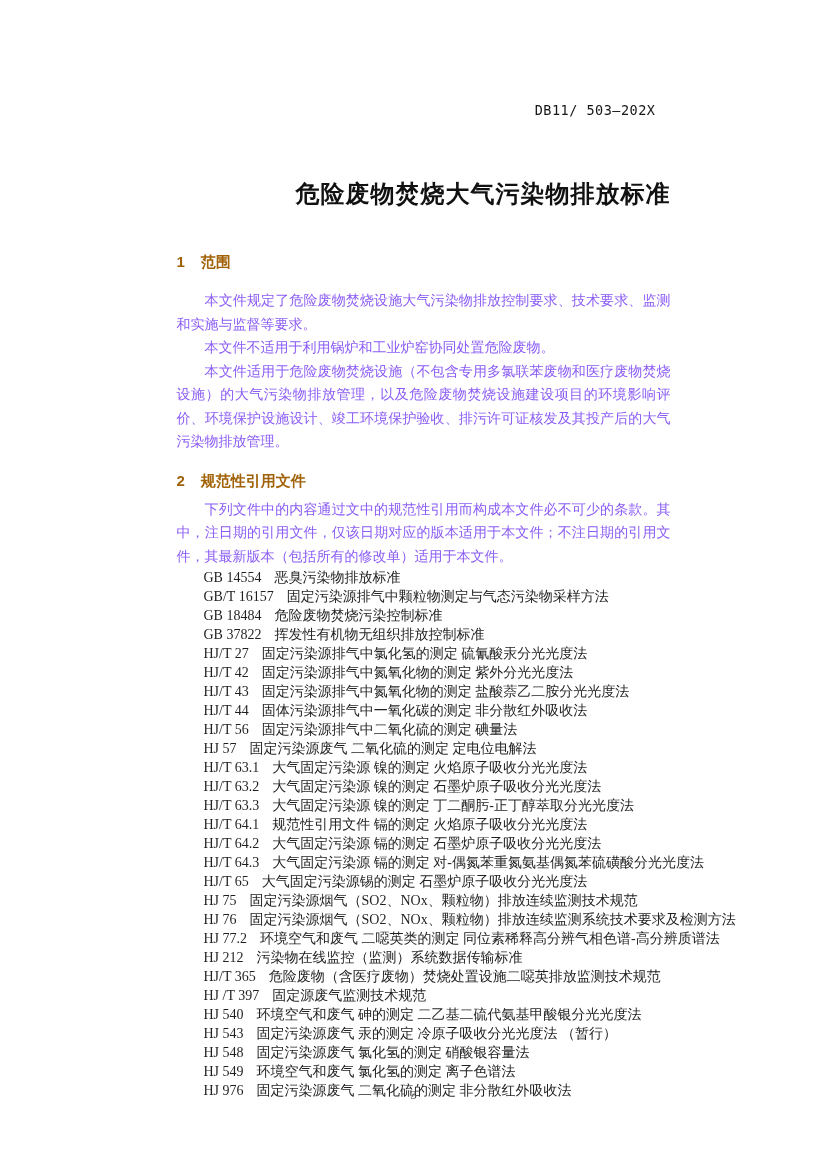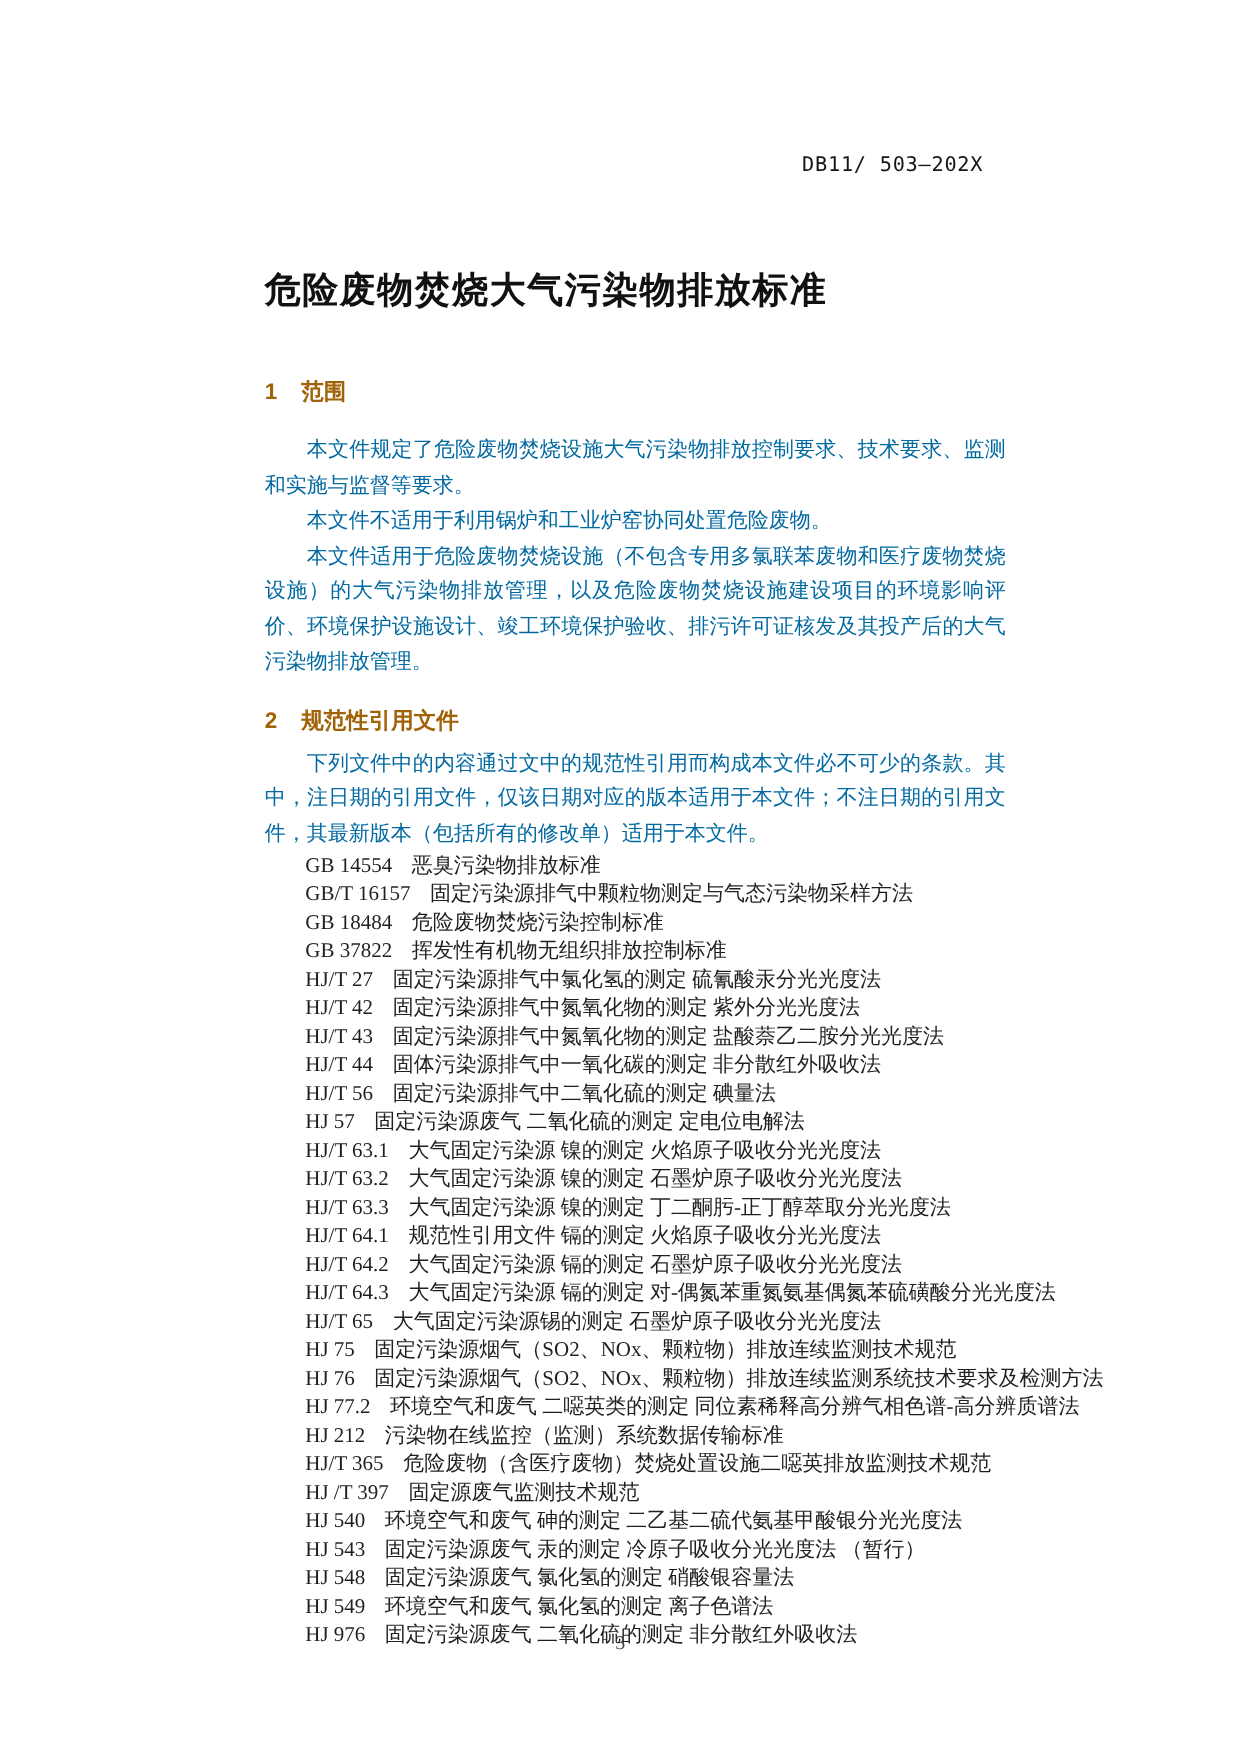--- a/index.html
+++ b/index.html
@@ -29,41 +29,41 @@
     color: #161616;
     white-space: pre;
   }
   .doc-title {
     margin: 0;
     font-family: "Liberation Sans", "DejaVu Sans", sans-serif;
     font-weight: 700;
     font-size: 24px;
     line-height: 24px;
     letter-spacing: 1px;
-    text-align: left;
+    text-align: right;
     color: #111111;
   }
   .sec-heading {
     margin: 0;
     font-family: "Liberation Sans", "DejaVu Sans", sans-serif;
     font-weight: 700;
     font-size: 15px;
     line-height: 16px;
     color: #a16207;
   }
   .sec-heading .sec-num { margin-right: 16px; }
   .sec-scope .sec-heading { margin-top: 48px; }
   .sec-refs  .sec-heading { margin-top: 19px; }
   .body-para {
     margin: 0;
     font-size: 14px;
     line-height: 23.5px;
     text-align: justify;
     text-indent: 2em;
-    color: #0369a1;
+    color: #8b5cf6;
   }
   .sec-scope .body-para:first-of-type { margin-top: 19px; }
   .sec-refs  .body-para { margin-top: 9px; }
   .ref-list {
     list-style: none;
     margin: 0;
     padding: 0 0 0 27px;
   }
   .ref-item {
     font-size: 14px;

